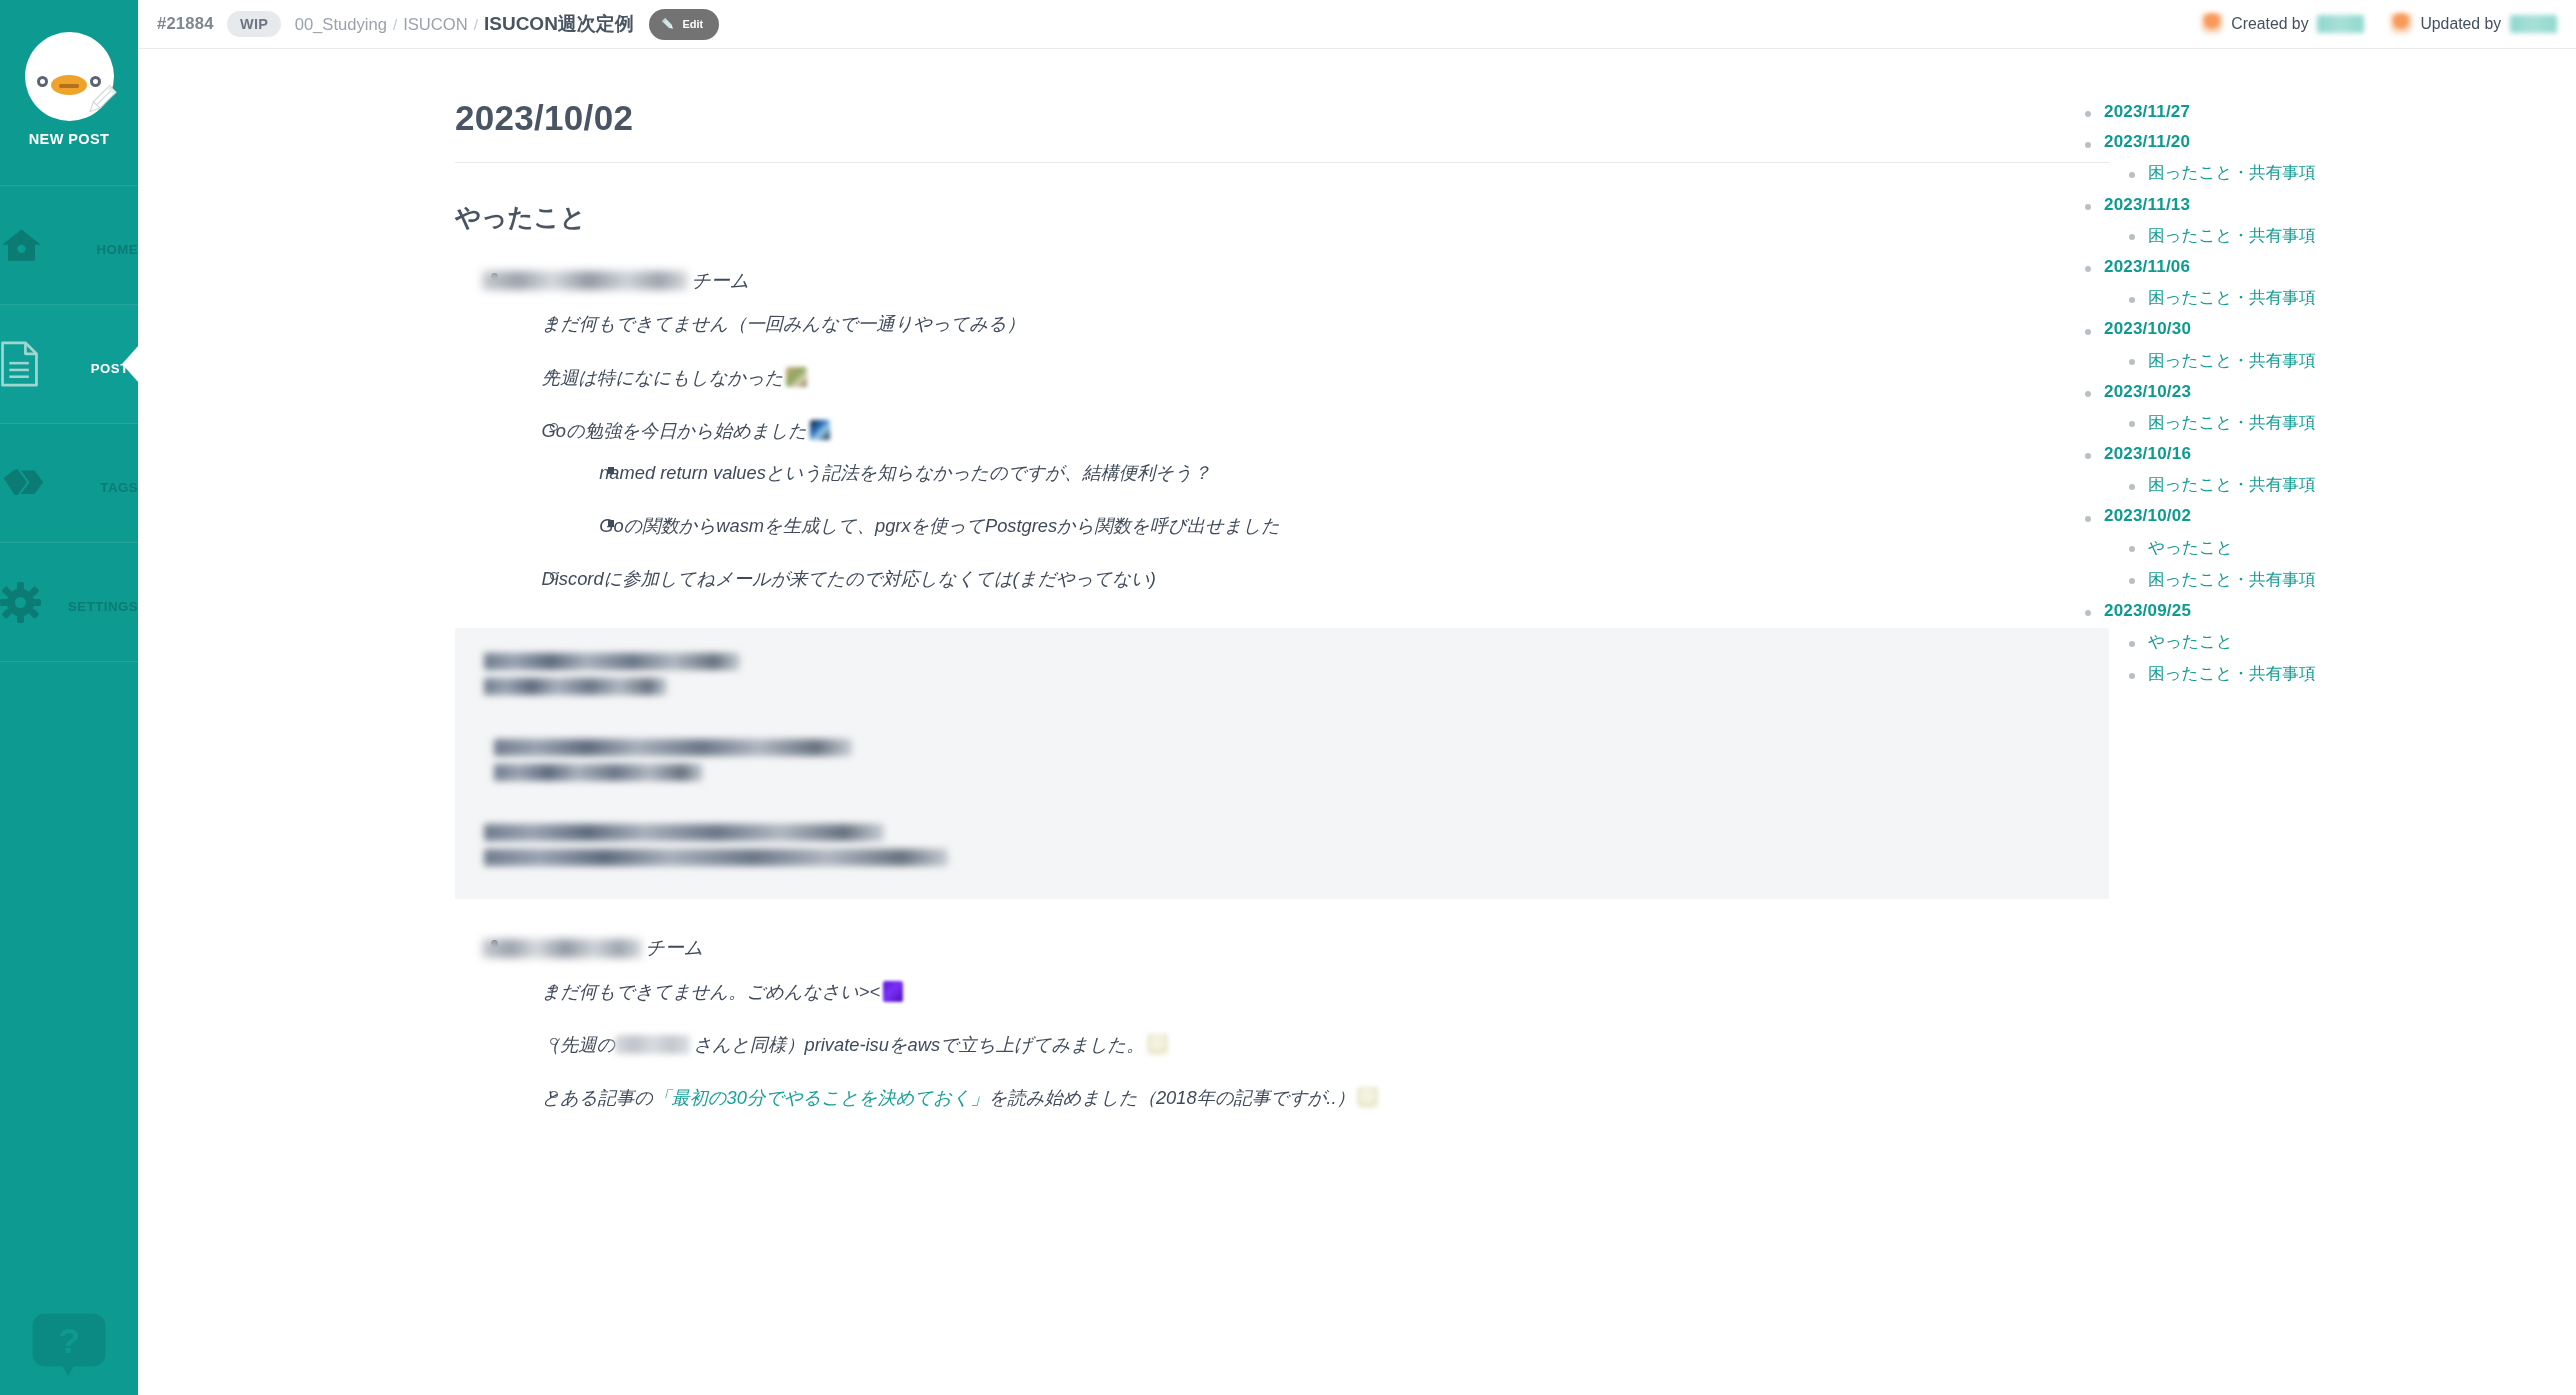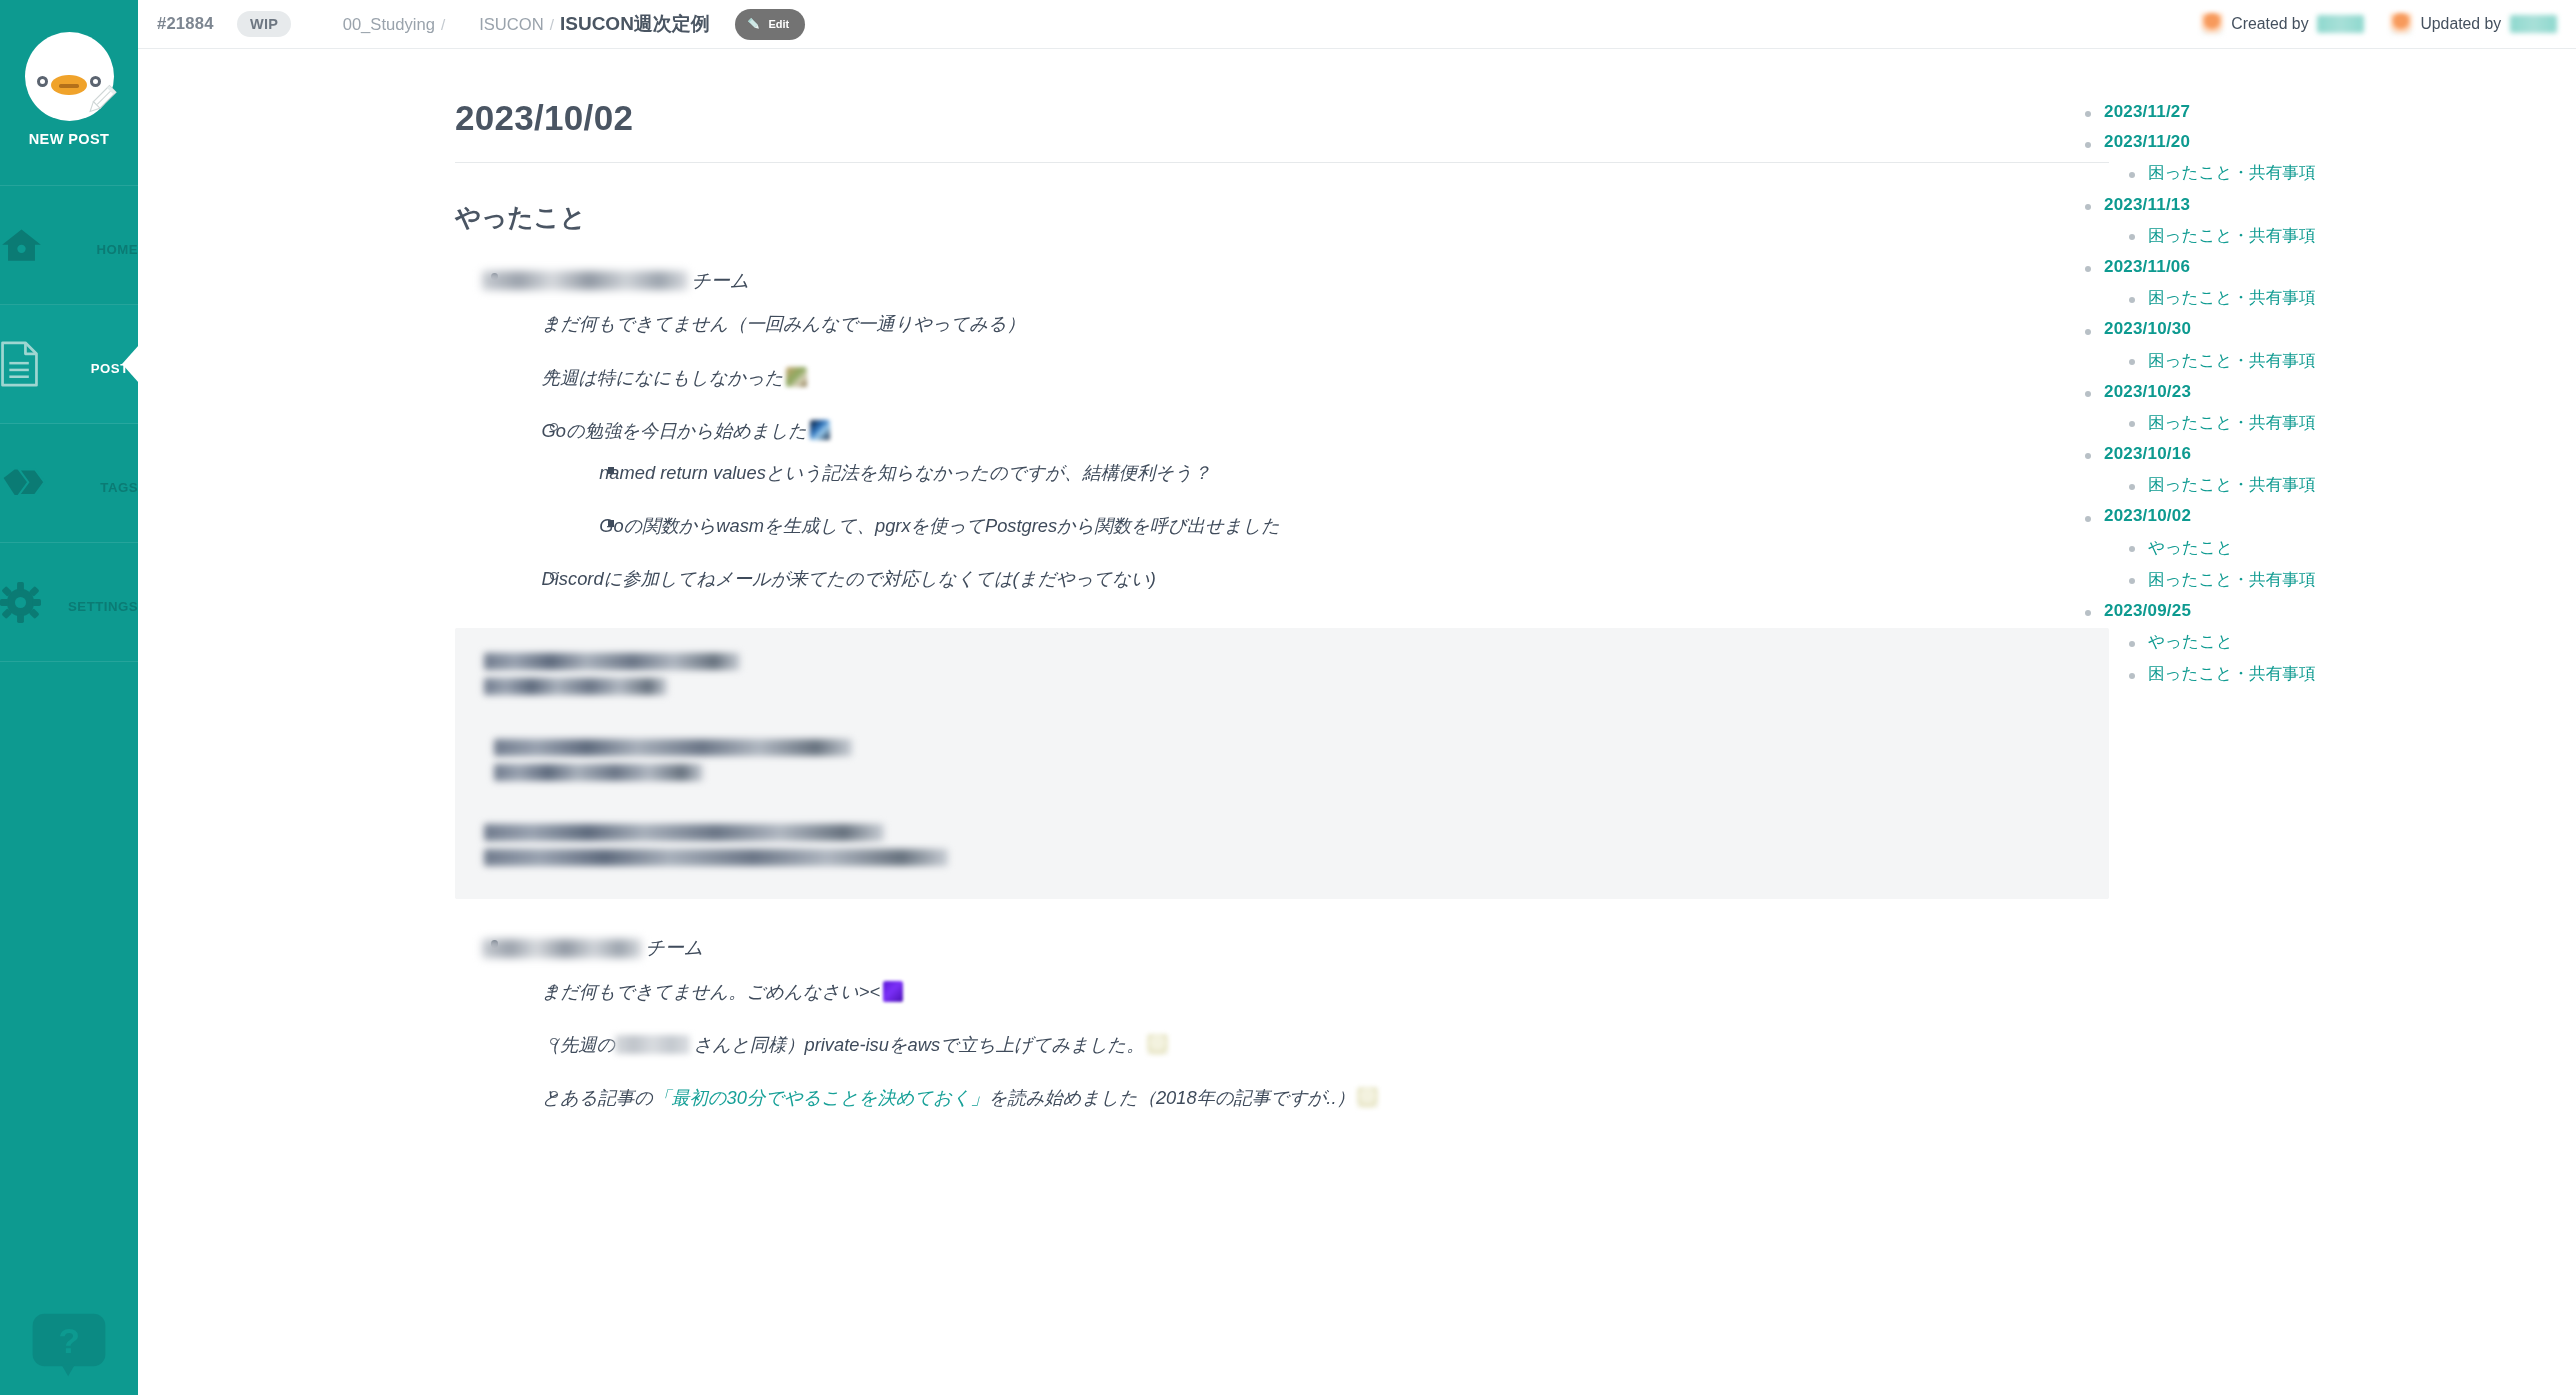--- a/index.html
+++ b/index.html
@@ -77,32 +77,32 @@
   .sidebar-spacer { flex: 1 1 auto; }
   .help-btn {
     height: 101px; display: flex; align-items: center; justify-content: center;
     cursor: pointer;
   }
 
   
   .right-pane { flex: 1 1 auto; position: relative; height: 1395px; background:#fff; }
   .topbar {
     height: 49px; display: flex; align-items: center;
-    padding: 0 19px 0 19px; gap: 10px;
+    padding: 0 19px 0 19px; gap: 0;
     border-bottom: 0.9px solid #e9ecee;
     background: #ffffff;
   }
   .post-num { color: #7d8691; font-weight: bold; font-size: 16.6px; letter-spacing: 0.2px; }
   .wip-badge {
     margin-left: 13.6px; background: #e7eaec; color: #6d7681;
     font-weight: bold; font-size: 14.5px; border-radius: 13.6px;
     padding: 4.3px 12.8px 5.1px; letter-spacing: 0.3px;
   }
   .crumbs { margin-left: 13.6px; display: flex; align-items: baseline; gap: 0; }
-  .crumb { color: #9aa3ac; font-size: 16.6px; margin-left: 28px; }
+  .crumb { color: #9aa3ac; font-size: 16.6px; }
   .crumb-sep { color: #c3c9cf; font-size: 15.3px; margin: 0 6px; }
   .crumb-title { color: #4a5562; font-size: 19px; font-weight: bold; margin-left: 0; }
   .edit-btn {
     margin-left: 15.3px; background: #737373; color: #fff;
     border-radius: 17px; height: 31px; padding: 0 15.3px 0 12px;
     display: flex; align-items: center; gap: 6.8px;
     font-size: 11px; font-weight: bold; cursor: pointer; border: none;
   }
   .edit-btn .pen-ico { width: 14.5px; height: 14.5px; display:block; }
   .topbar-right {

